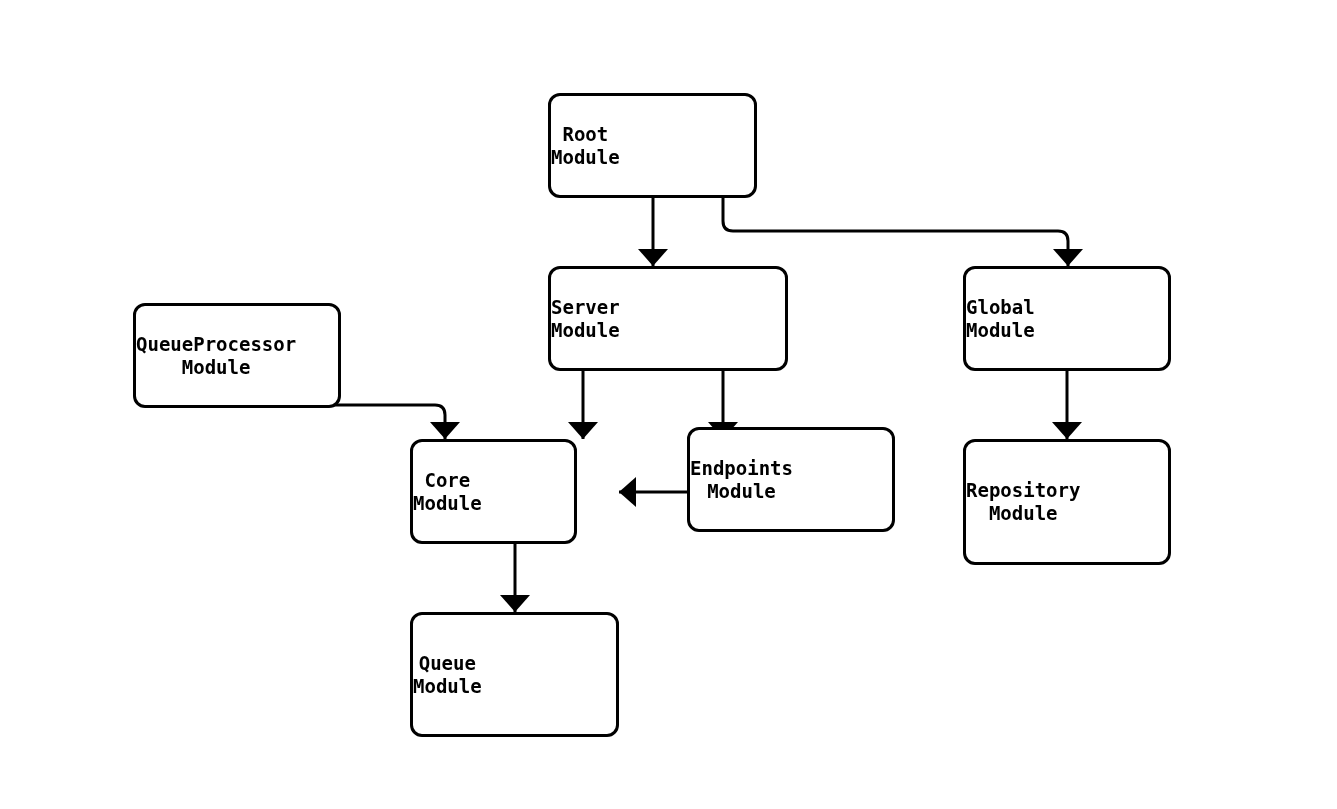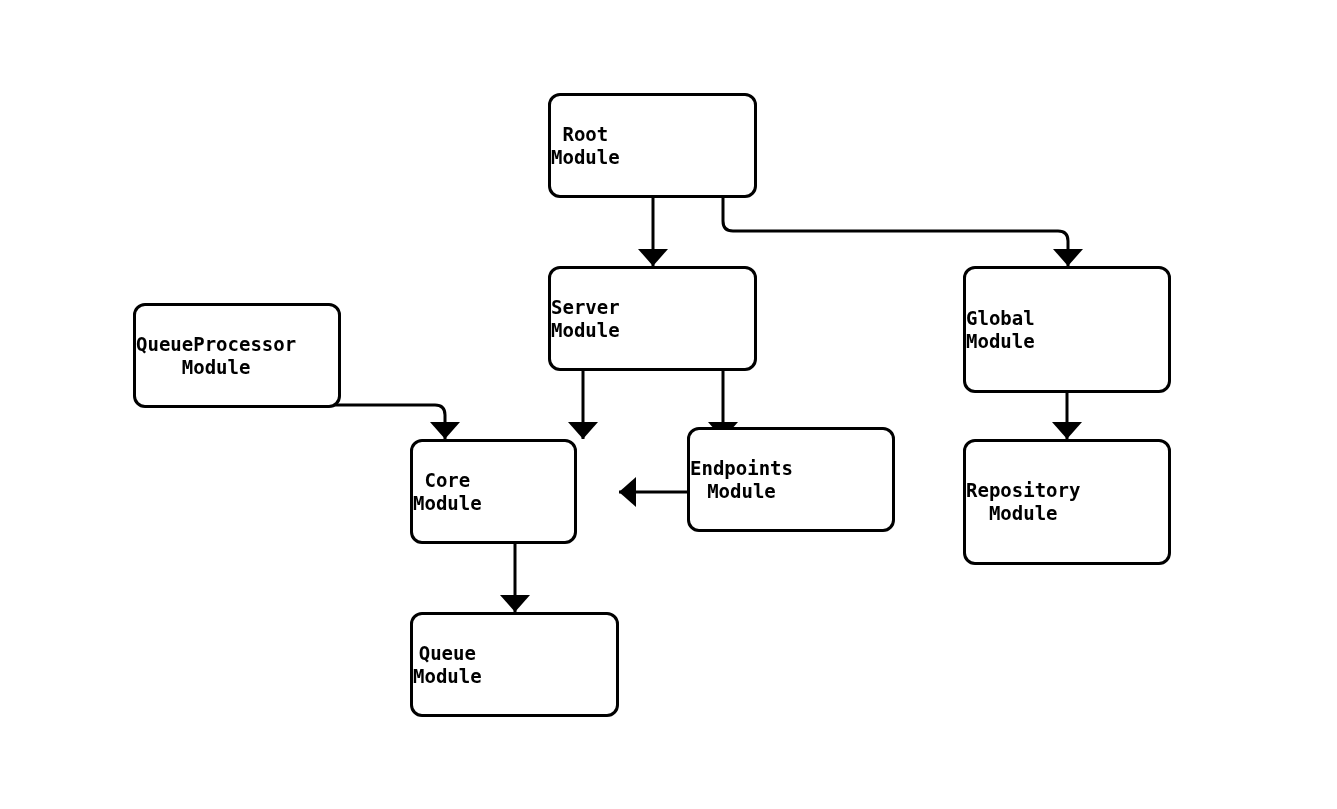--- a/index.html
+++ b/index.html
@@ -78,43 +78,43 @@
   <div class="node" style="left:548px; top:93px; width:209px; height:105px;">
     <span class="label">Root
 Module</span>
   </div>
 
   <div class="node" style="left:133px; top:263px; width:208px; height:105px;margin-top:40px;">
     <span class="label">QueueProcessor
 Module</span>
   </div>
 
-  <div class="node" style="left:548px; top:266px; width:209px; height:105px;">
+  <div class="node" style="left:548px; top:266px; width:240px; height:105px;">
     <span class="label">Server
 Module</span>
   </div>
 
-  <div class="node" style="left:963px; top:266px; width:208px; height:127px;">
+  <div class="node" style="left:963px; top:266px; width:208px; height:105px;">
     <span class="label">Global
 Module</span>
   </div>
 
   <div class="node" style="left:410px; top:439px; width:167px; height:105px;">
     <span class="label">Core
 Module</span>
   </div>
 
   <div class="node" style="left:687px; top:427px; width:208px; height:105px;">
     <span class="label">Endpoints
 Module</span>
   </div>
 
   <div class="node" style="left:963px; top:439px; width:208px; height:126px;">
     <span class="label">Repository
 Module</span>
   </div>
 
-  <div class="node" style="left:410px; top:612px; width:209px; height:105px;">
+  <div class="node" style="left:410px; top:612px; width:209px; height:125px;">
     <span class="label">Queue
 Module</span>
   </div>
 
 </div>
 
 </body></html>

